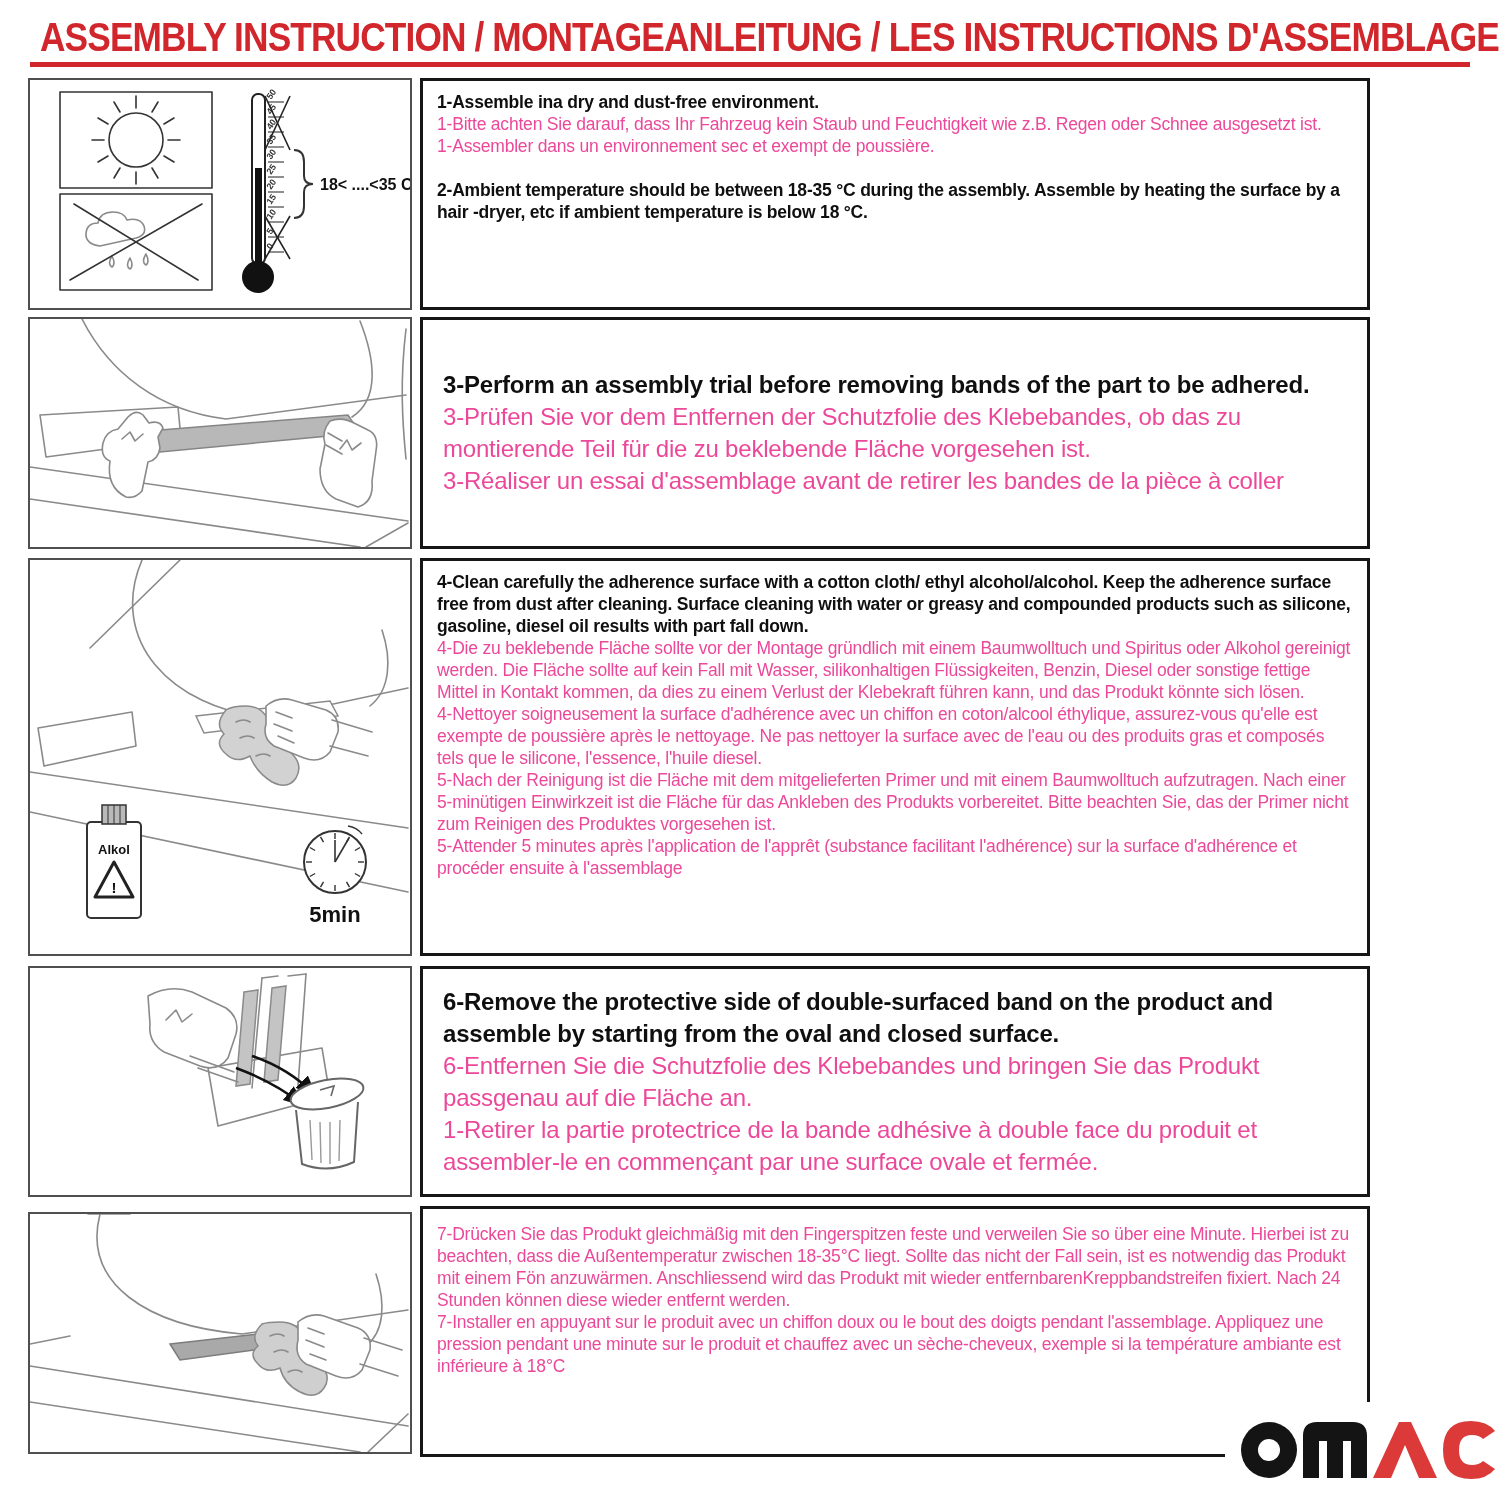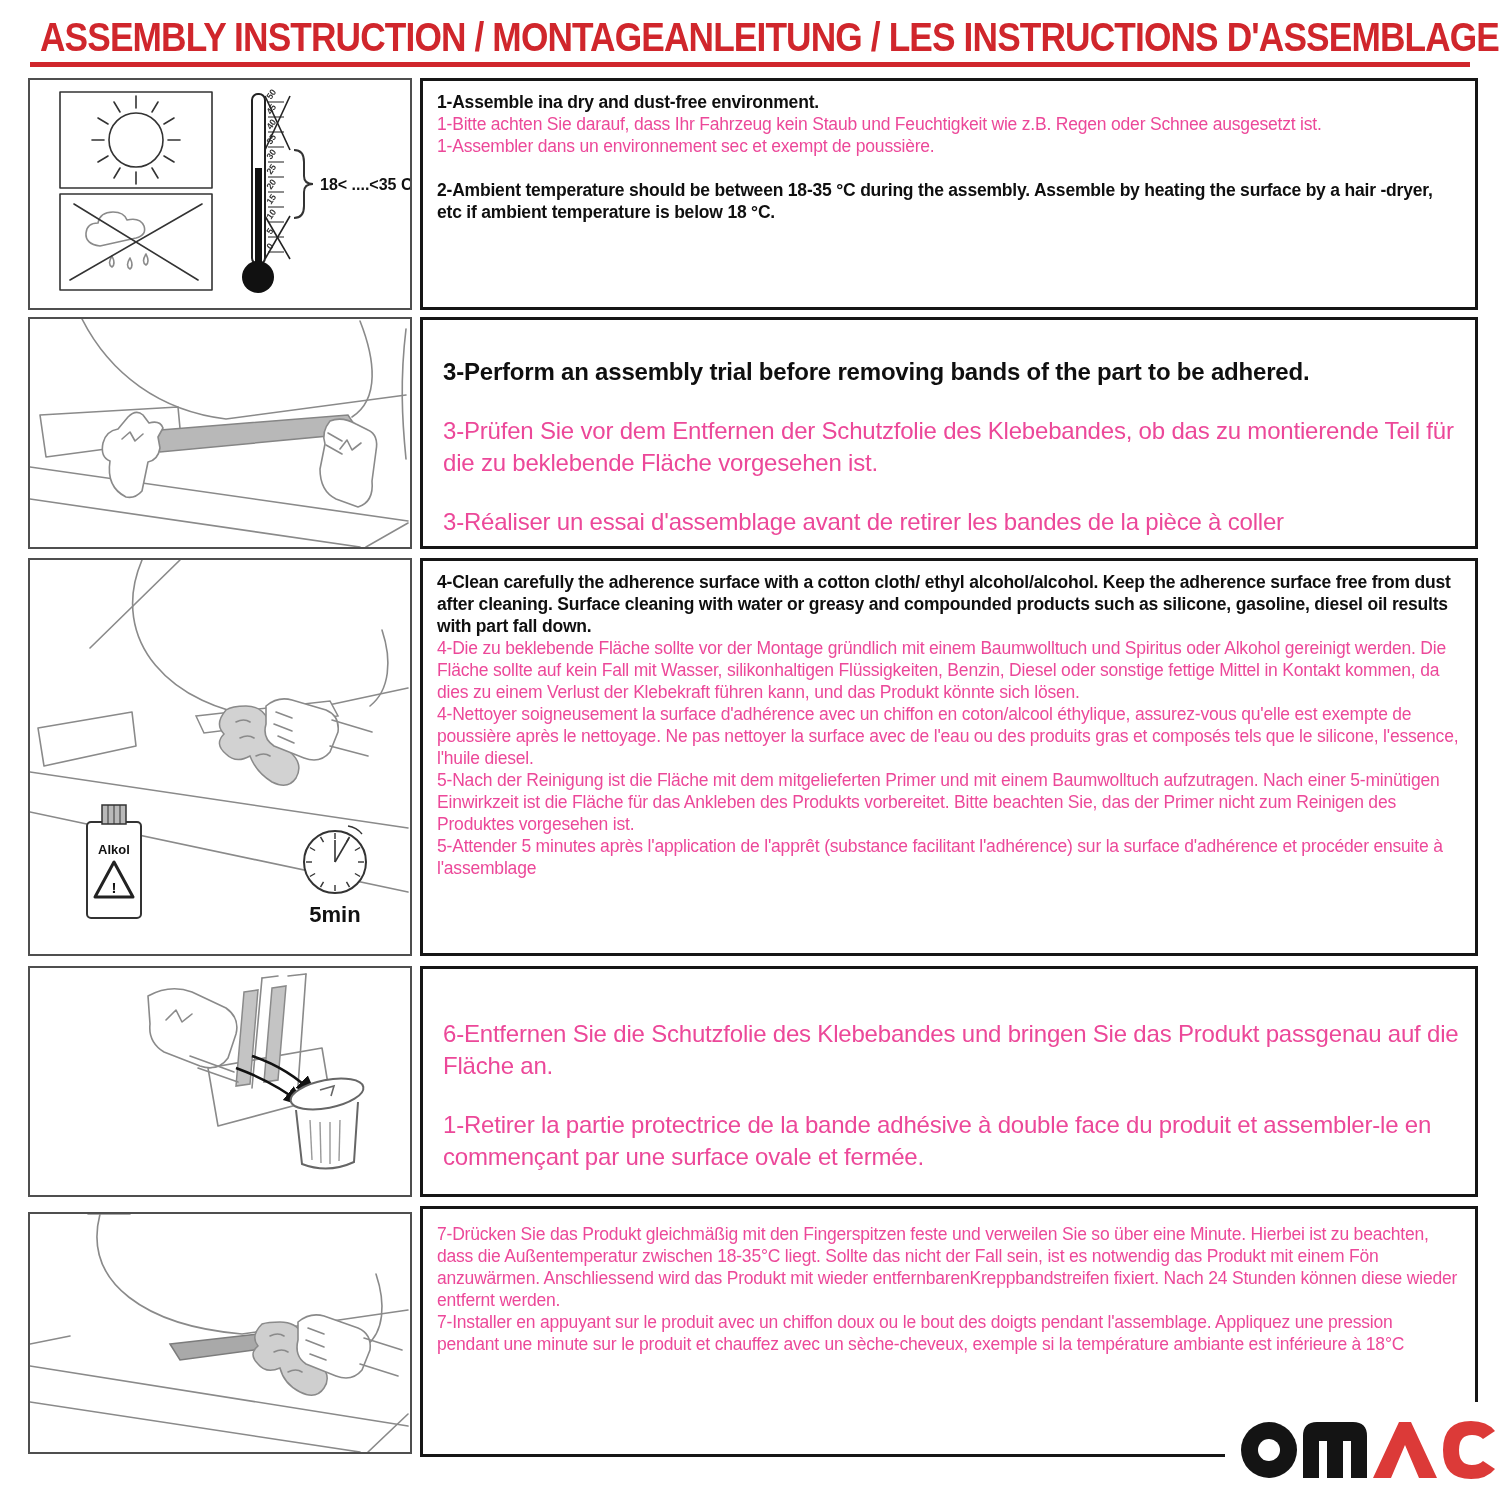--- a/index.html
+++ b/index.html
@@ -4,26 +4,26 @@
 <style>
   html,body{margin:0;padding:0;background:#ffffff;}
   body{width:1500px;height:1500px;position:relative;overflow:hidden;
        font-family:"Liberation Sans",sans-serif;color:#1c1c1c;}
   .title{position:absolute;left:40px;top:14px;white-space:nowrap;
          font-weight:700;font-size:41px;letter-spacing:-1px;color:#d0262c;
          transform:scaleX(0.86);transform-origin:0 0;}
   .underline{position:absolute;left:30px;top:62px;width:1440px;height:5px;background:#d0262c;}
   .row{position:absolute;left:0;width:1500px;}
   .ibox{position:absolute;left:28px;width:380px;border:2px solid #4f4f4f;background:#fff;}
-  .tbox{position:absolute;left:420px;width:1058px;border:3px solid #161616;background:#fff;
+  .tbox{position:absolute;left:420px;width:950px;border:3px solid #161616;background:#fff;
         box-sizing:border-box;padding:10px 16px 8px 14px;}
   .tbox.center{display:flex;flex-direction:column;justify-content:center;padding:0 16px 0 20px;}
   .tbox p{margin:0;letter-spacing:-0.2px;}
   .small p{font-size:17.5px;line-height:22px;}
-  .big p{font-size:24px;line-height:32px;margin-top:27px;}
+  .big p{font-size:24px;line-height:32px;}
   .p-b{font-weight:700;color:#0f0f0f;}
   .p-n{font-weight:400;color:#ec4899;}
   .gap{margin-top:22px !important;}
   svg{display:block;}
   .lineart{stroke:#8a8a8a;stroke-width:1.6;fill:none;stroke-linecap:round;stroke-linejoin:round;}
   .dark{stroke:#333;}
   .logo-patch{position:absolute;left:1225px;top:1402px;width:272px;height:96px;background:#fff;
               display:flex;align-items:center;justify-content:flex-end;}
 </style>
 </head>
@@ -237,20 +237,21 @@
             <line x1="290" y1="154" x2="291" y2="195"></line>
           <line x1="300" y1="154" x2="300" y2="196"></line>
             <line x1="310" y1="152" x2="309" y2="193"></line>
         </g>
         <ellipse cx="297" cy="126" rx="37" ry="14" transform="rotate(-11 297 126)" fill="#fff" stroke="#666" stroke-width="2"></ellipse>
         <path d="M290,122 l14,-4 l-3,10" fill="none" stroke="#666" stroke-width="1.6"></path>
       </g>
     </svg>
   </div>
   <div class="tbox big center" style="top:0;height:231px;">
+    <p class="p-b">6-Remove the protective side of double-surfaced band on the product and assemble by starting from the oval and closed surface.</p>
     <p class="p-n">6-Entfernen Sie die Schutzfolie des Klebebandes und bringen Sie das Produkt passgenau auf die Fläche an.</p>
     <p class="p-n">1-Retirer la partie protectrice de la bande adhésive à double face du produit et assembler-le en commençant par une surface ovale et fermée.</p>
   </div>
 </div>
 
 <div class="row" style="top:1206px;height:251px;">
   <div class="ibox" style="top:6px;height:238px;">
     <svg width="380" height="238" viewBox="0 0 380 238">
       <g class="lineart">
         <path d="M70,0 C52,70 118,112 212,120 L378,96"></path>

